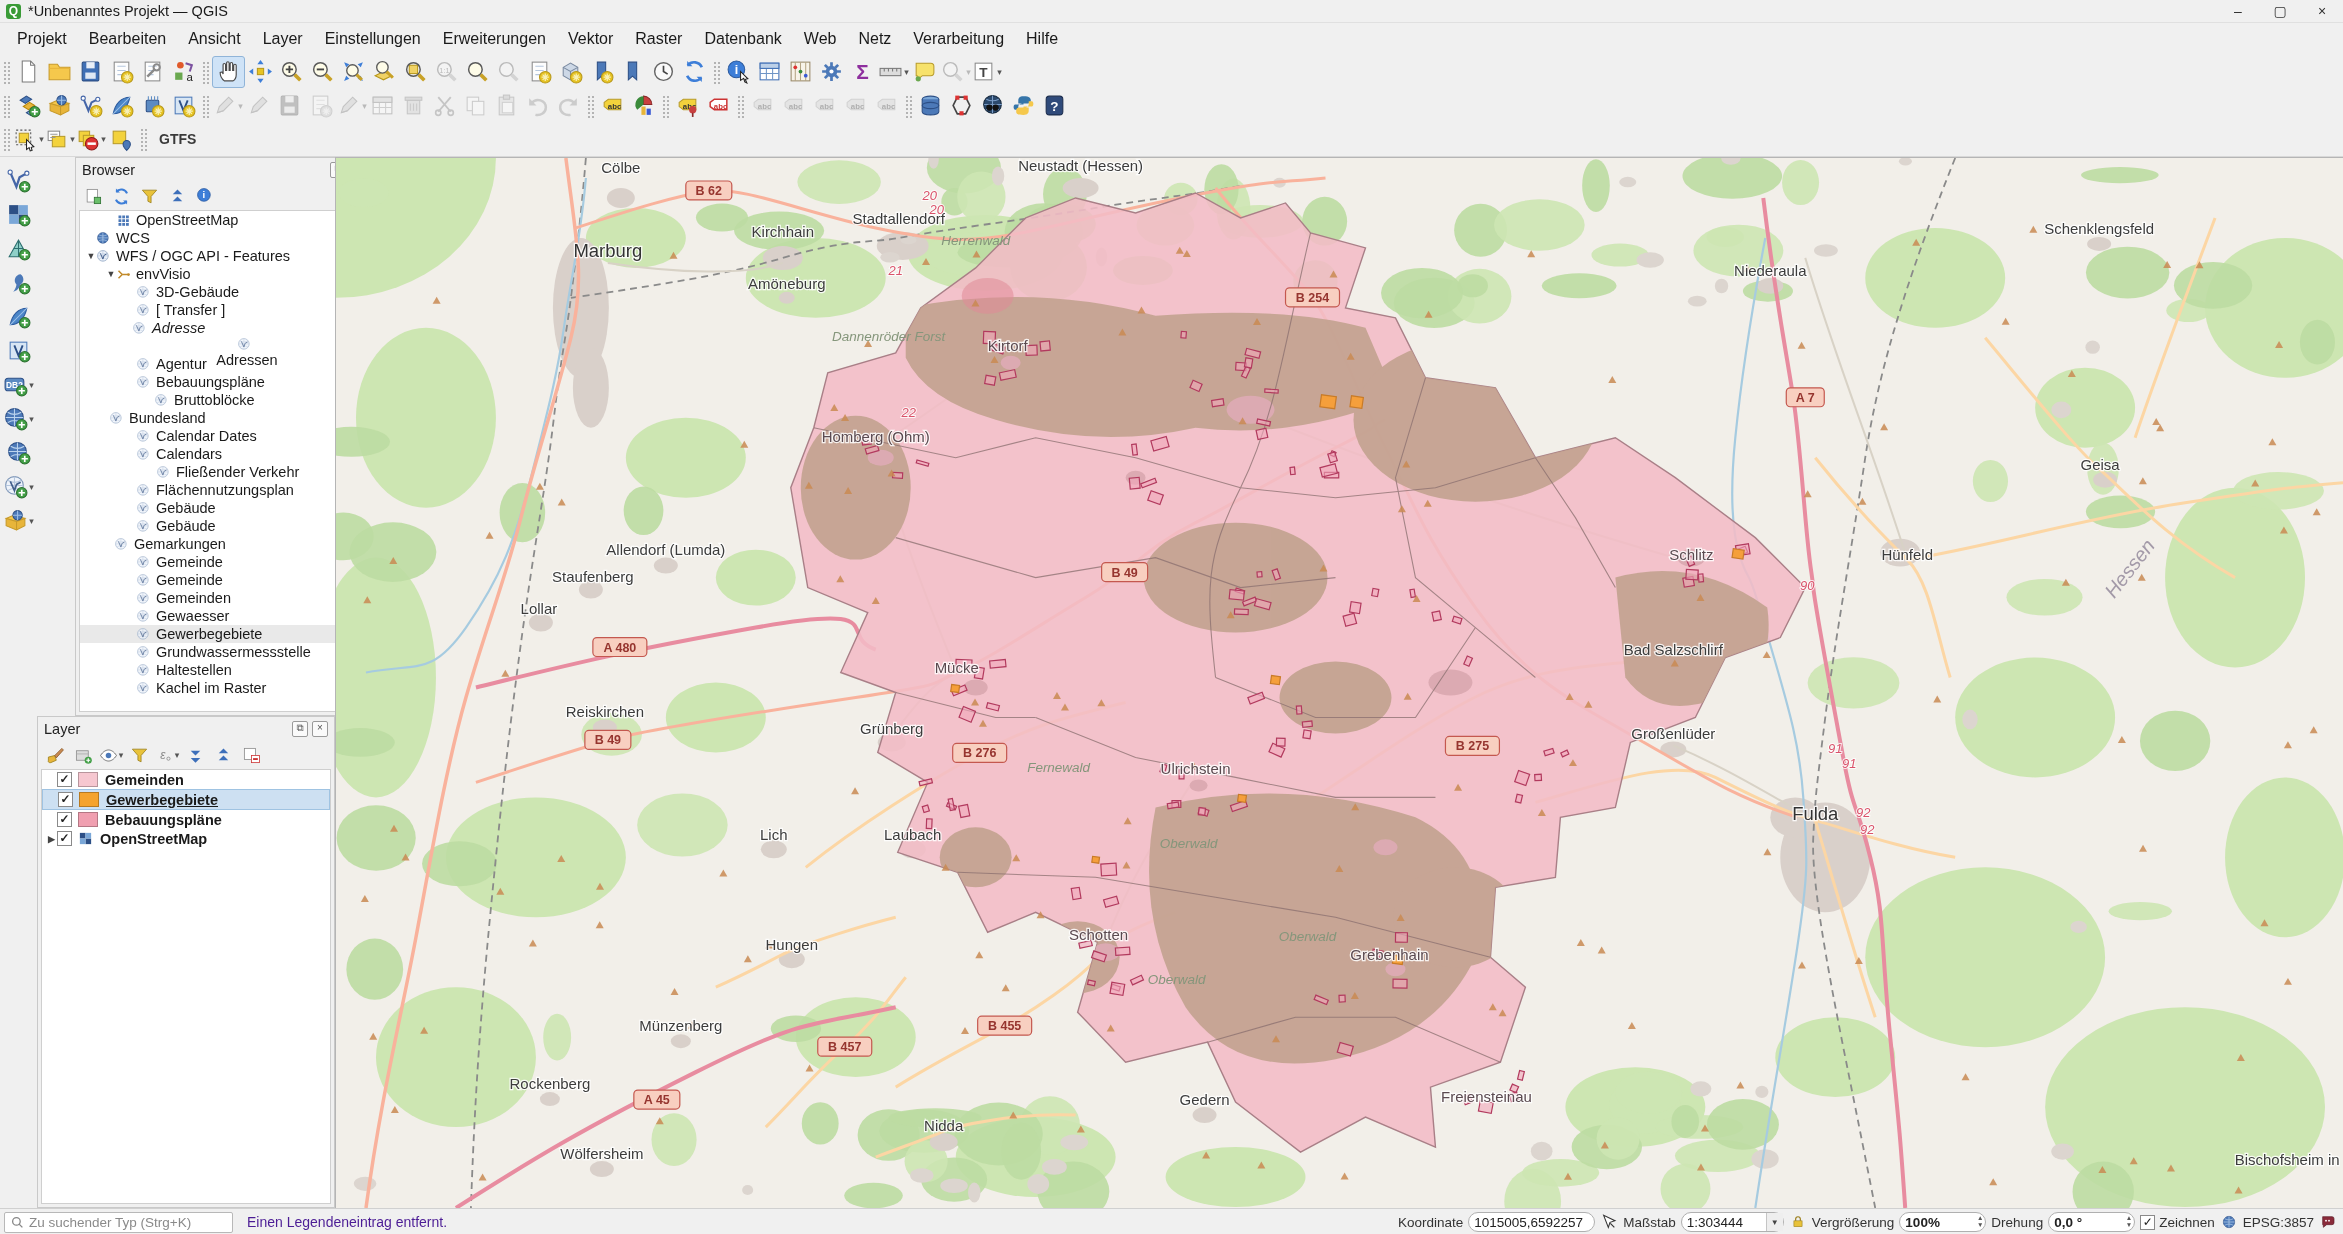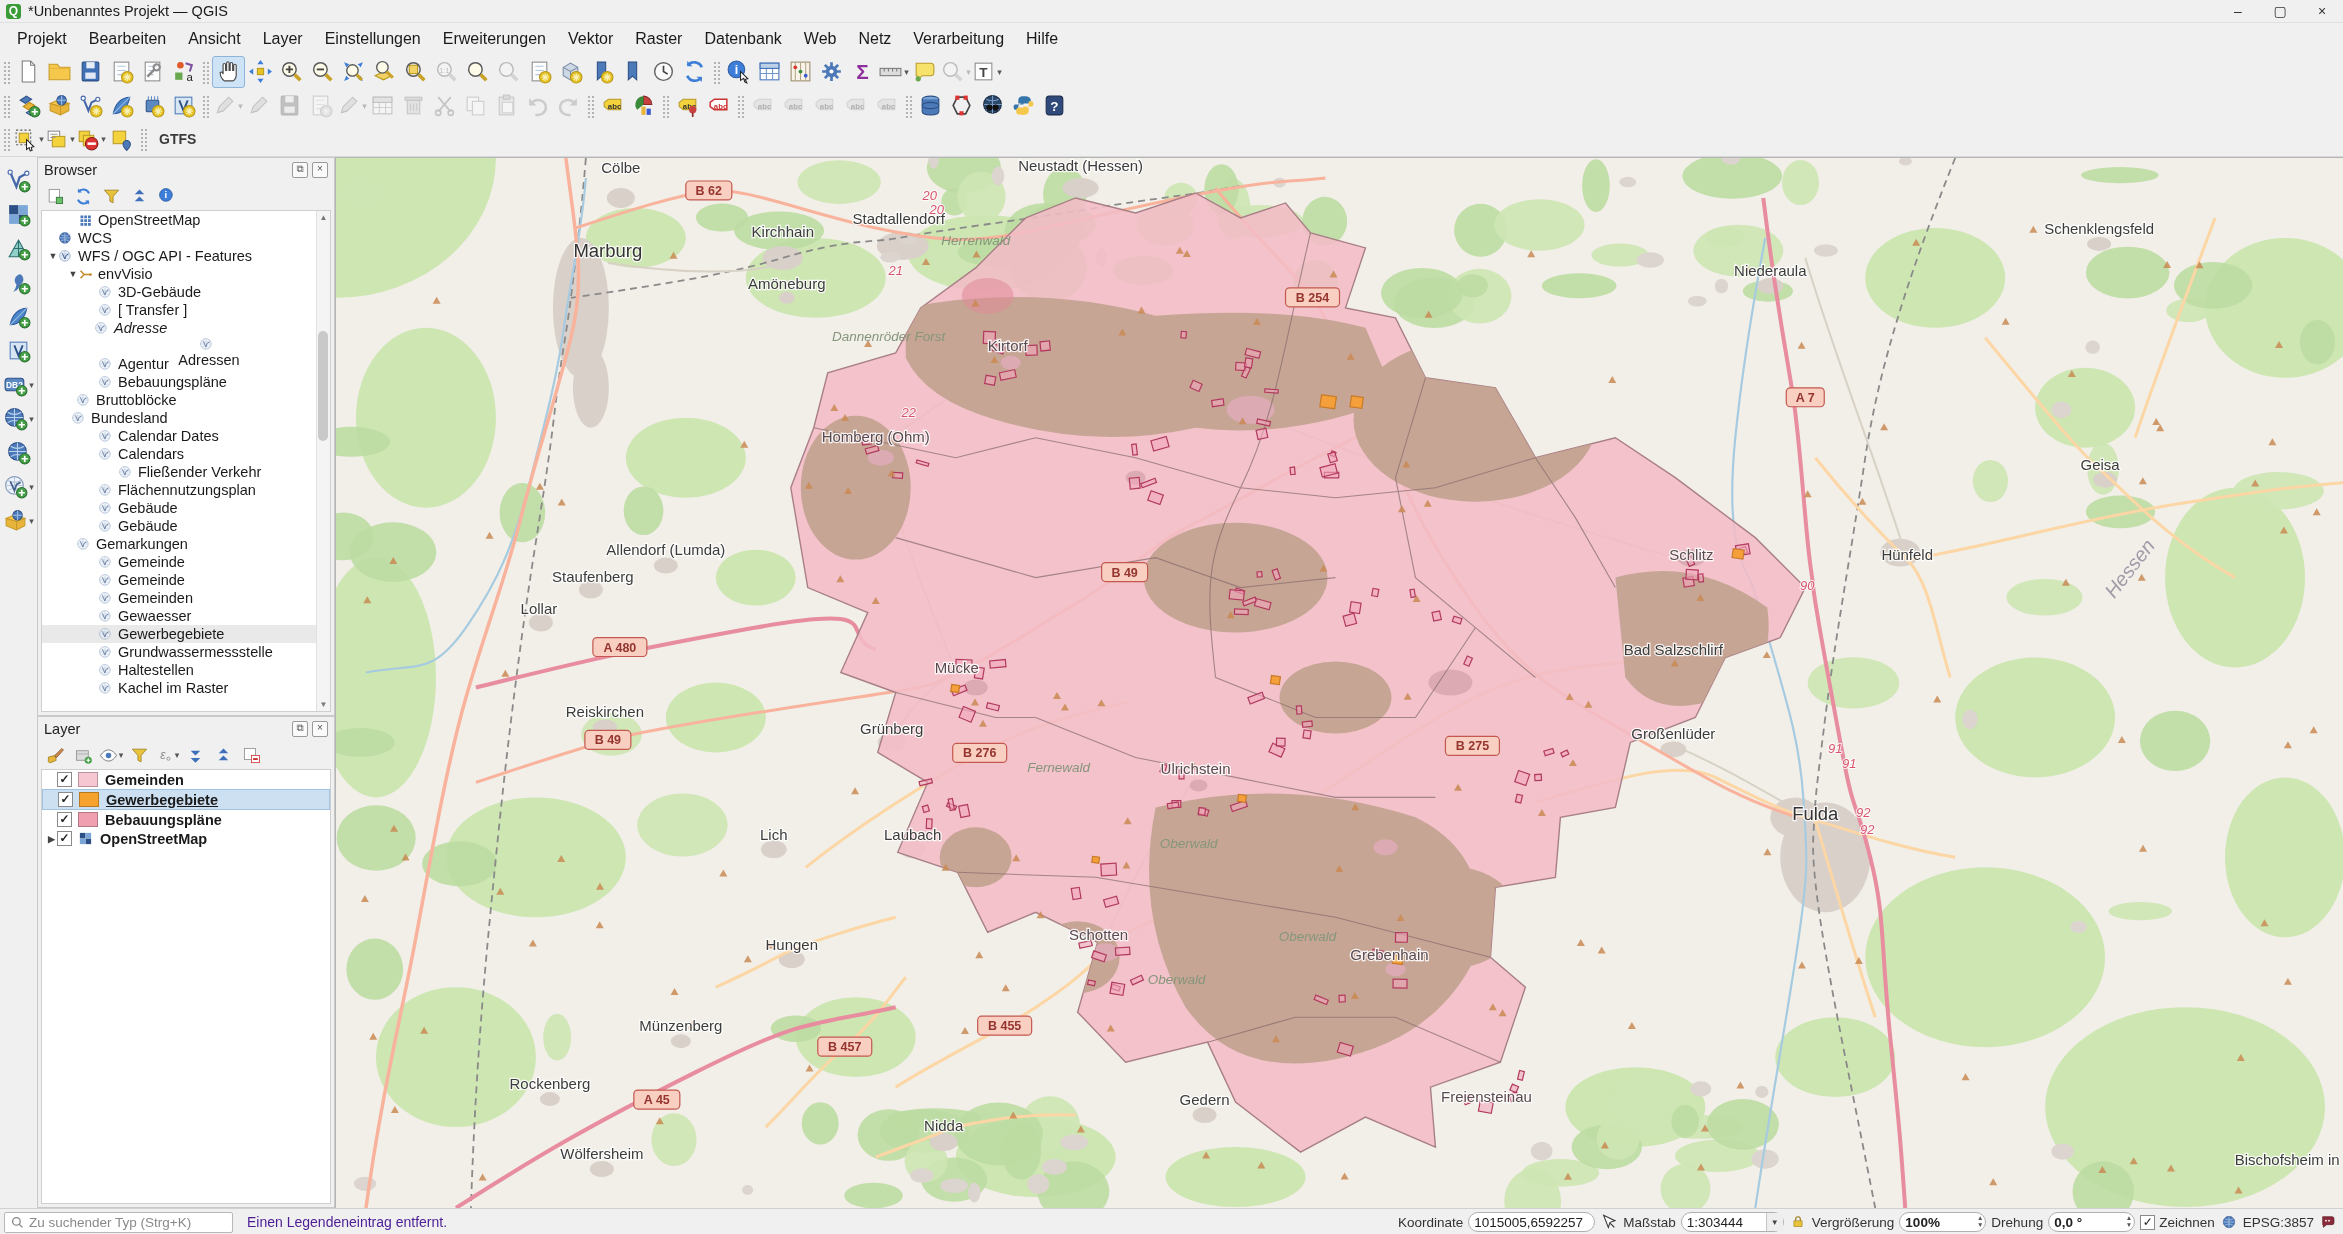--- a/index.html
+++ b/index.html
@@ -24,21 +24,21 @@
   .tbtn.active{background:#cfe3f7;border:1px solid #90b4d8;}
   .tbtn.disabled{filter:grayscale(1);opacity:.35;}
   .tbtn .dd{font-size:9px;color:#555;margin-left:1px;}
   .tbtxt{padding:3px 8px;font-weight:bold;font-size:14px;color:#3a3a3a;border:1px solid transparent;border-radius:3px;}
   
   #main{position:absolute;left:0;top:157px;width:2343px;height:1051px;}
   #lefttools{position:absolute;left:0;top:0;width:37px;height:100%;background:#f0f0f0;display:flex;flex-direction:column;align-items:center;padding-top:8px;}
   #lefttools .tbtn{width:33px;height:31px;margin-bottom:3px;}
   
   .panel{position:absolute;left:37px;width:298px;background:#f0f0f0;border:1px solid #c9c9c9;box-sizing:border-box;}
-  #browserpanel{top:0;height:559px;}
+  #browserpanel{top:0;height:559px;margin-left:38px;}
   #layerpanel{top:559px;height:492px;}
   .panelhead{height:24px;display:flex;align-items:center;padding:0 6px;font-size:14.5px;color:#222;}
   .panelbtns{margin-left:auto;display:flex;gap:4px;}
   .pbtn{width:14px;height:14px;border:1px solid #9a9a9a;border-radius:2px;font-size:10px;line-height:12px;text-align:center;color:#555;background:#fafafa;}
   .paneltools{height:28px;display:flex;align-items:center;padding-left:4px;gap:2px;}
   .paneltools .tbtn{width:26px;height:24px;}
   .paneltools .tbtn svg{width:19px;height:19px;}
   .panelbody{position:absolute;left:3px;right:3px;bottom:3px;background:#fff;border:1px solid #cfcfcf;overflow:hidden;}
   #browserbody{top:52px;}
   #layerbody{top:52px;}
@@ -1007,21 +1007,21 @@
               </svg>
               <span>Agentur</span>
             </div>
             <div class="trow" style="padding-left: 46px;">
               <span class="arr"></span>
               <svg class="ticon" viewBox="0 0 24 24" style="opacity: 0.75;">
                 <use href="#p-globeV"></use>
               </svg>
               <span>Bebauungspläne</span>
             </div>
-            <div class="trow" style="padding-left: 24px;">
+            <div class="trow" style="padding-left: 64px;">
               <span class="arr"></span>
               <svg class="ticon" viewBox="0 0 24 24" style="opacity: 0.75;">
                 <use href="#p-globeV"></use>
               </svg>
               <span>Bruttoblöcke</span>
             </div>
             <div class="trow" style="padding-left: 19px;">
               <span class="arr"></span>
               <svg class="ticon" viewBox="0 0 24 24" style="opacity: 0.75;">
                 <use href="#p-globeV"></use>

